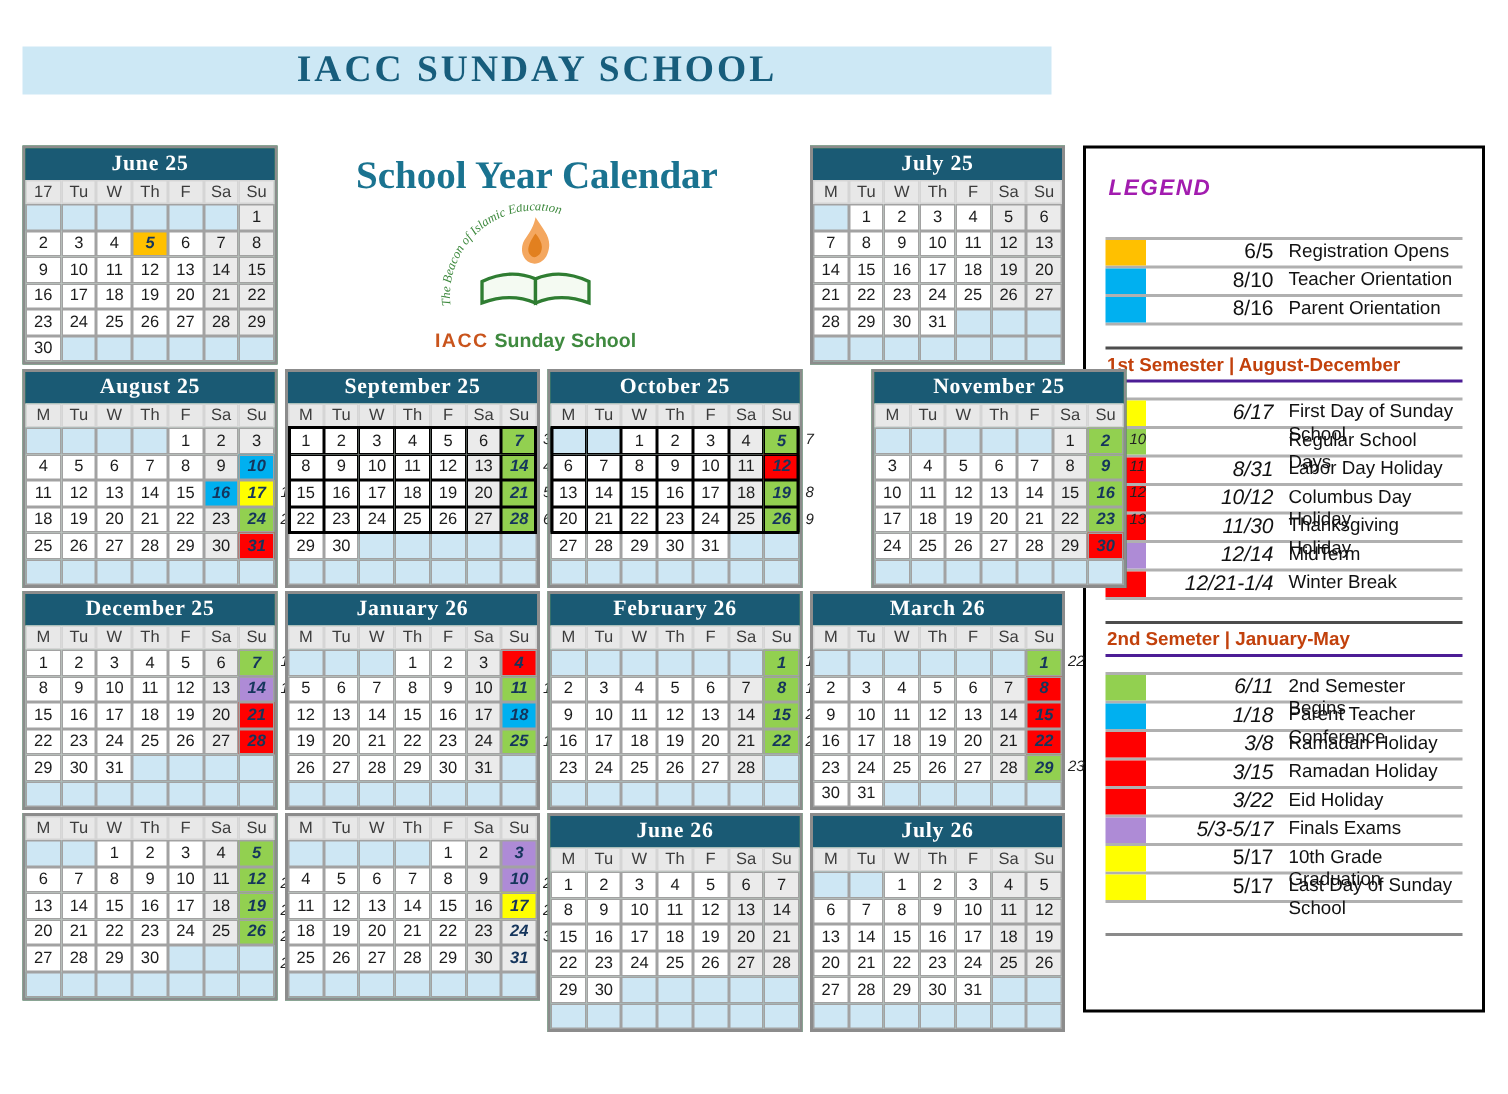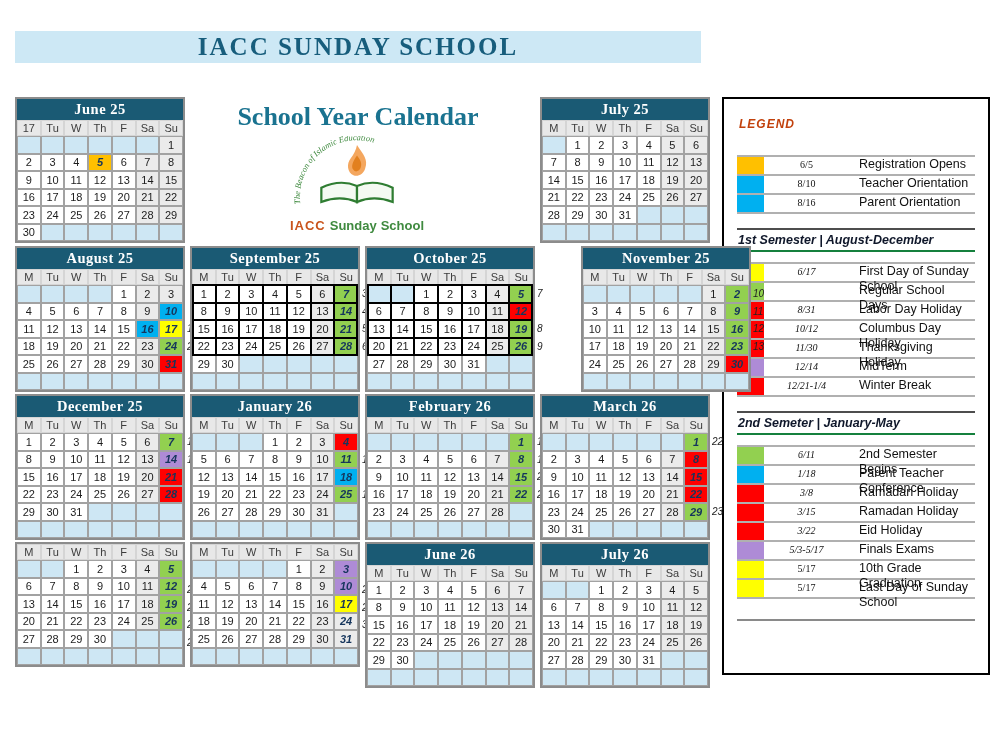--- a/index.html
+++ b/index.html
@@ -38,31 +38,31 @@
   .cell.hl,.cell.emph{font-weight:bold;font-style:italic;color:#15355c;}
   .cell.bb{border-color:#000;}
   .bb-rect{position:absolute;left:0;width:166px;border:2px solid #000;box-sizing:border-box;
     pointer-events:none;}
   .note{position:absolute;left:170px;font-size:10px;font-style:italic;color:#222;
     line-height:17.5px;white-space:nowrap;}
 
   
   .legend{position:absolute;left:722px;top:97px;width:268px;height:578px;border:2px solid #000;
     background:#fff;box-sizing:border-box;padding:14px 13px 0 13px;}
-  .leg-title{font-style:italic;font-size:12px;letter-spacing:1px;color:#c2410c;
+  .leg-title{font-style:italic;font-size:15px;letter-spacing:1px;color:#a21caf;
     margin:4px 0 24px 2px;font-weight:600;}
   .leg-group{margin-bottom:14px;}
   .leg-row{display:flex;align-items:stretch;height:17px;border-bottom:2px solid #b0b0b0;}
   .leg-row:first-child{border-top:2px solid #b0b0b0;}
   .leg-swatch{width:27px;}
-  .leg-date{width:85px;text-align:center;padding-right:10px;font-size:10px;line-height:15px;color:#111;font-family:Liberation Serif, serif;}
+  .leg-date{width:85px;text-align:right;padding-right:10px;font-size:14px;line-height:15px;color:#111;}
   .leg-date.it{font-style:italic;}
   .leg-label{flex:1;font-size:12.5px;line-height:15px;color:#111;}
-  .sec-head{margin:4px 0 10px 0;border-top:2px solid #4d4d4d;border-bottom:2px solid #15803d;
-    font-weight:bold;font-size:12.5px;padding:3px 0 3px 1px;color:#0f172a;font-style:italic;}
+  .sec-head{margin:4px 0 10px 0;border-top:2px solid #4d4d4d;border-bottom:2px solid #4c1d95;
+    font-weight:bold;font-size:12.5px;padding:3px 0 3px 1px;color:#c2410c;}
   .final-line{margin-top:20px;border-top:2px solid #8a8a8a;height:2px;}
 </style>
 </head>
 <body>
 
 <div id="page">
 
   <div class="banner">
     <span class="banner-text">IACC SUNDAY SCHOOL</span>
   </div>

